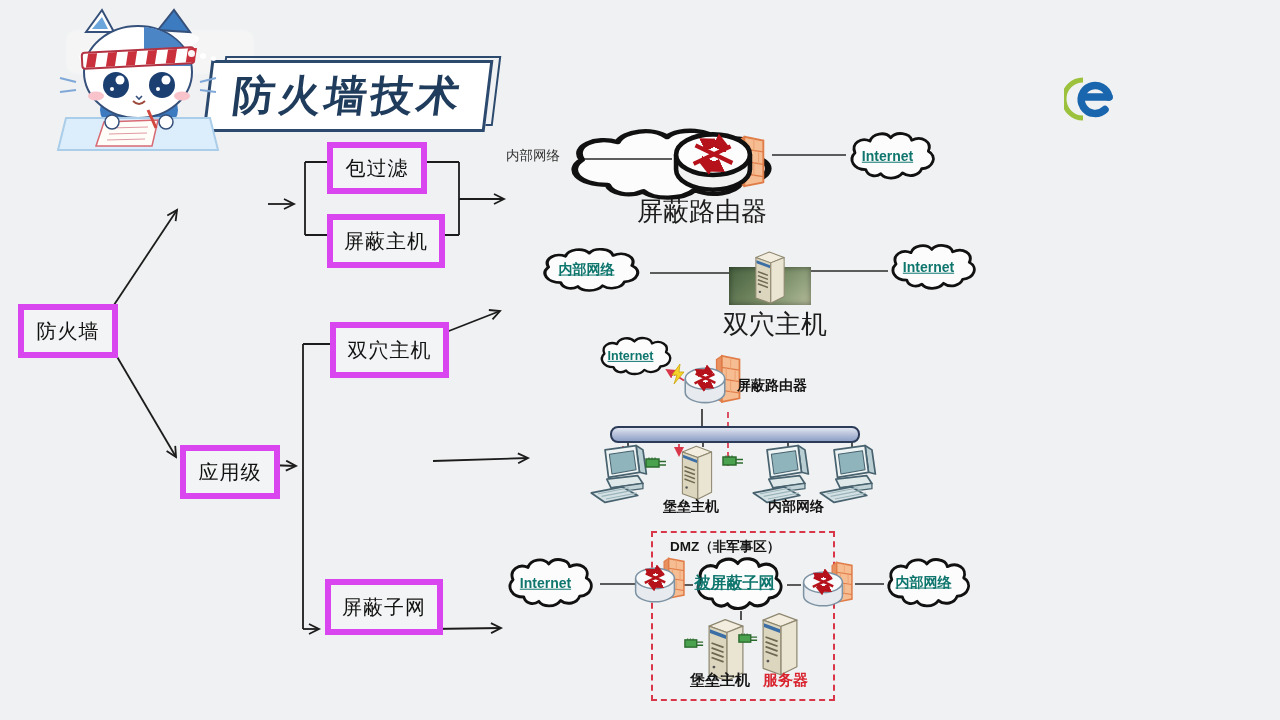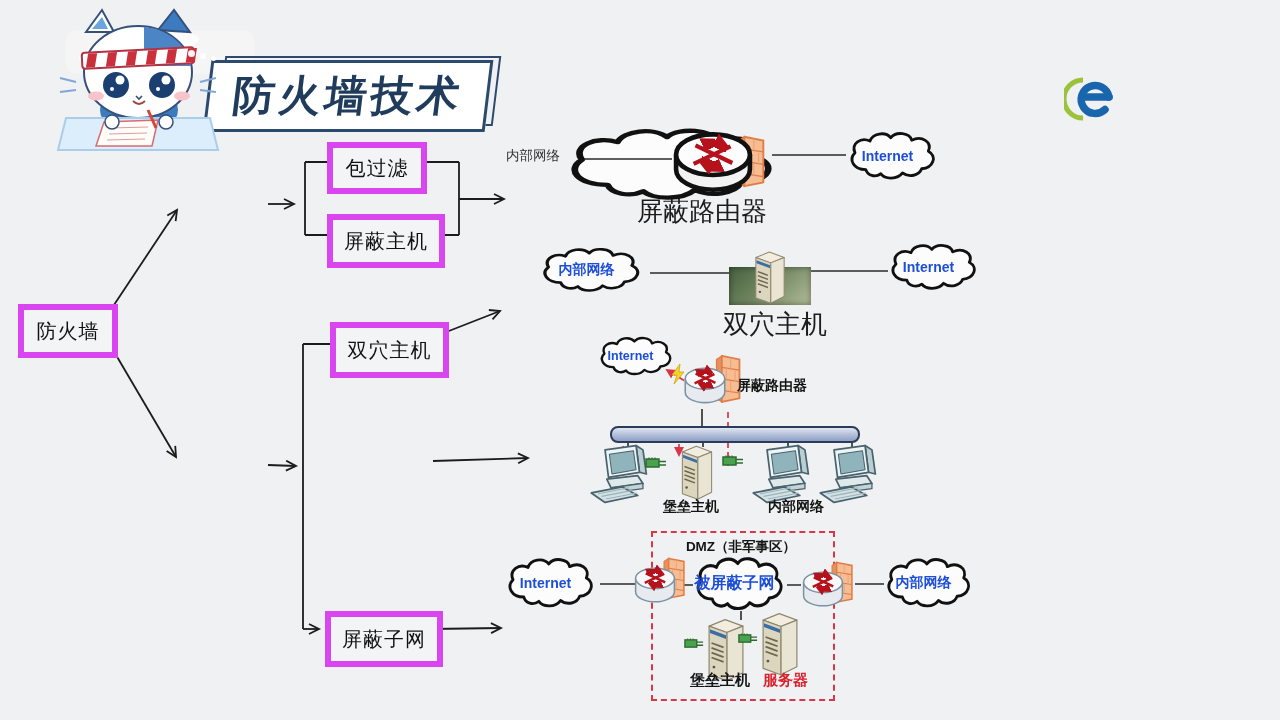--- a/index.html
+++ b/index.html
@@ -5,21 +5,21 @@
   html,body{margin:0;padding:0;}
   body{width:1280px;height:720px;overflow:hidden;background:#e8e9ea;font-family:"Liberation Sans",sans-serif;}
   .stage{position:relative;width:1280px;height:720px;background:#f0f1f2;overflow:hidden;}
   .abs{position:absolute;}
   .lbl{position:absolute;color:#141414;font-family:"Liberation Sans",sans-serif;white-space:nowrap;}
   .tbox{position:absolute;border:6px solid #d946ef;background:#f3f4f5;display:flex;align-items:center;justify-content:center;
         font-size:20px;font-weight:500;color:#111;letter-spacing:1px;}
   .cloud{position:absolute;}
   .cloud svg{position:absolute;left:0;top:0;width:100%;height:100%;}
   .cloud .cl{position:absolute;left:0;right:15px;top:50%;transform:translateY(-58%);text-align:center;
-             font-weight:bold;color:#1d4ed8;}
+             font-weight:bold;color:#0f766e;text-decoration:underline;}
   .cap{position:absolute;text-align:center;color:#1c1c1c;font-weight:400;}
   .small-b{font-size:14px;font-weight:bold;}
   .bus{position:absolute;background:linear-gradient(#e0e5f1 0%,#b9c3dc 45%,#8da0c6 100%);
        border:2px solid #2c3c58;border-radius:8px;}
   .dmz{position:absolute;border:2px dashed #d9364a;}
   .photo{position:absolute;background:linear-gradient(135deg,#46603f 0%,#70855f 45%,#93a37f 75%,#b7bd9b 100%);
          box-shadow:inset 0 0 6px rgba(0,0,0,.45);}
   .banner{position:absolute;background:#ffffff;border:3px solid #2c4a6e;transform:skewX(-7deg);
           display:flex;align-items:center;justify-content:center;}
   .banner-back{position:absolute;background:transparent;border:2px solid #2c4a6e;transform:skewX(-7deg);}
@@ -198,24 +198,27 @@
 
   <div class="tbox" style="left:18px;top:304px;width:88px;height:42px;z-index:2">
     <span>防火墙</span>
     </div>
   <div class="tbox" style="left:327px;top:142px;width:88px;height:40px;z-index:2">
     <span>包过滤</span>
     </div>
   <div class="tbox" style="left:327px;top:214px;width:106px;height:42px;z-index:2">
     <span>屏蔽主机</span>
     </div>
+  <div class="tbox" style="left:180px;top:445px;width:88px;height:42px;z-index:2">
+    <span>应用级</span>
+    </div>
   <div class="tbox" style="left:330px;top:322px;width:107px;height:44px;z-index:2">
     <span>双穴主机</span>
     </div>
-  <div class="tbox" style="left:325px;top:611px;width:106px;height:44px;z-index:2">
+  <div class="tbox" style="left:325px;top:579px;width:106px;height:44px;z-index:2">
     <span>屏蔽子网</span>
     </div>
 
   <span class="lbl" style="left:506px;top:147px;font-size:13.5px;color:#333;z-index:2">内部网络</span>
   <div class="cloud" style="left:558px;top:127px;width:238px;height:78px;z-index:3">
     <svg viewBox="0 0 120 62" preserveAspectRatio="none">
         <use href="#cloud"></use>
       </svg>
   </div>
   <svg class="abs" style="left:580px;top:150px;z-index:4" width="95" height="16" viewBox="0 0 95 16">
@@ -287,21 +290,21 @@
   <svg class="abs" style="left:748px;top:443px;z-index:3" width="76" height="62" viewBox="0 0 84 72">
       <use href="#pc"></use>
     </svg>
   <svg class="abs" style="left:815px;top:443px;z-index:3" width="76" height="62" viewBox="0 0 84 72">
       <use href="#pc"></use>
     </svg>
   <span class="lbl small-b" style="left:663px;top:498px;z-index:4">堡垒主机</span>
   <span class="lbl small-b" style="left:768px;top:498px;z-index:4">内部网络</span>
 
   <div class="dmz" style="left:651px;top:531px;width:180px;height:166px;z-index:1"></div>
-  <span class="lbl" style="left:670px;top:538px;width:142px;text-align:center;font-size:13.5px;font-weight:bold;z-index:2">DMZ（非军事区）</span>
+  <span class="lbl" style="left:670px;top:538px;width:142px;font-size:13.5px;font-weight:bold;z-index:2">DMZ（非军事区）</span>
   <div class="cloud" style="left:503px;top:557px;width:100px;height:54px;z-index:3">
     <svg viewBox="0 0 120 62" preserveAspectRatio="none">
         <use href="#cloud"></use>
       </svg>
     <span class="cl" style="font-size:14px;">Internet</span>
   </div>
   <svg class="abs" style="left:661px;top:553px;z-index:3" width="26" height="49" viewBox="0 0 34 58">
       <use href="#wall"></use>
     </svg>
   <svg class="abs" style="left:629px;top:561px;z-index:4" width="52" height="49" viewBox="0 0 100 96">

